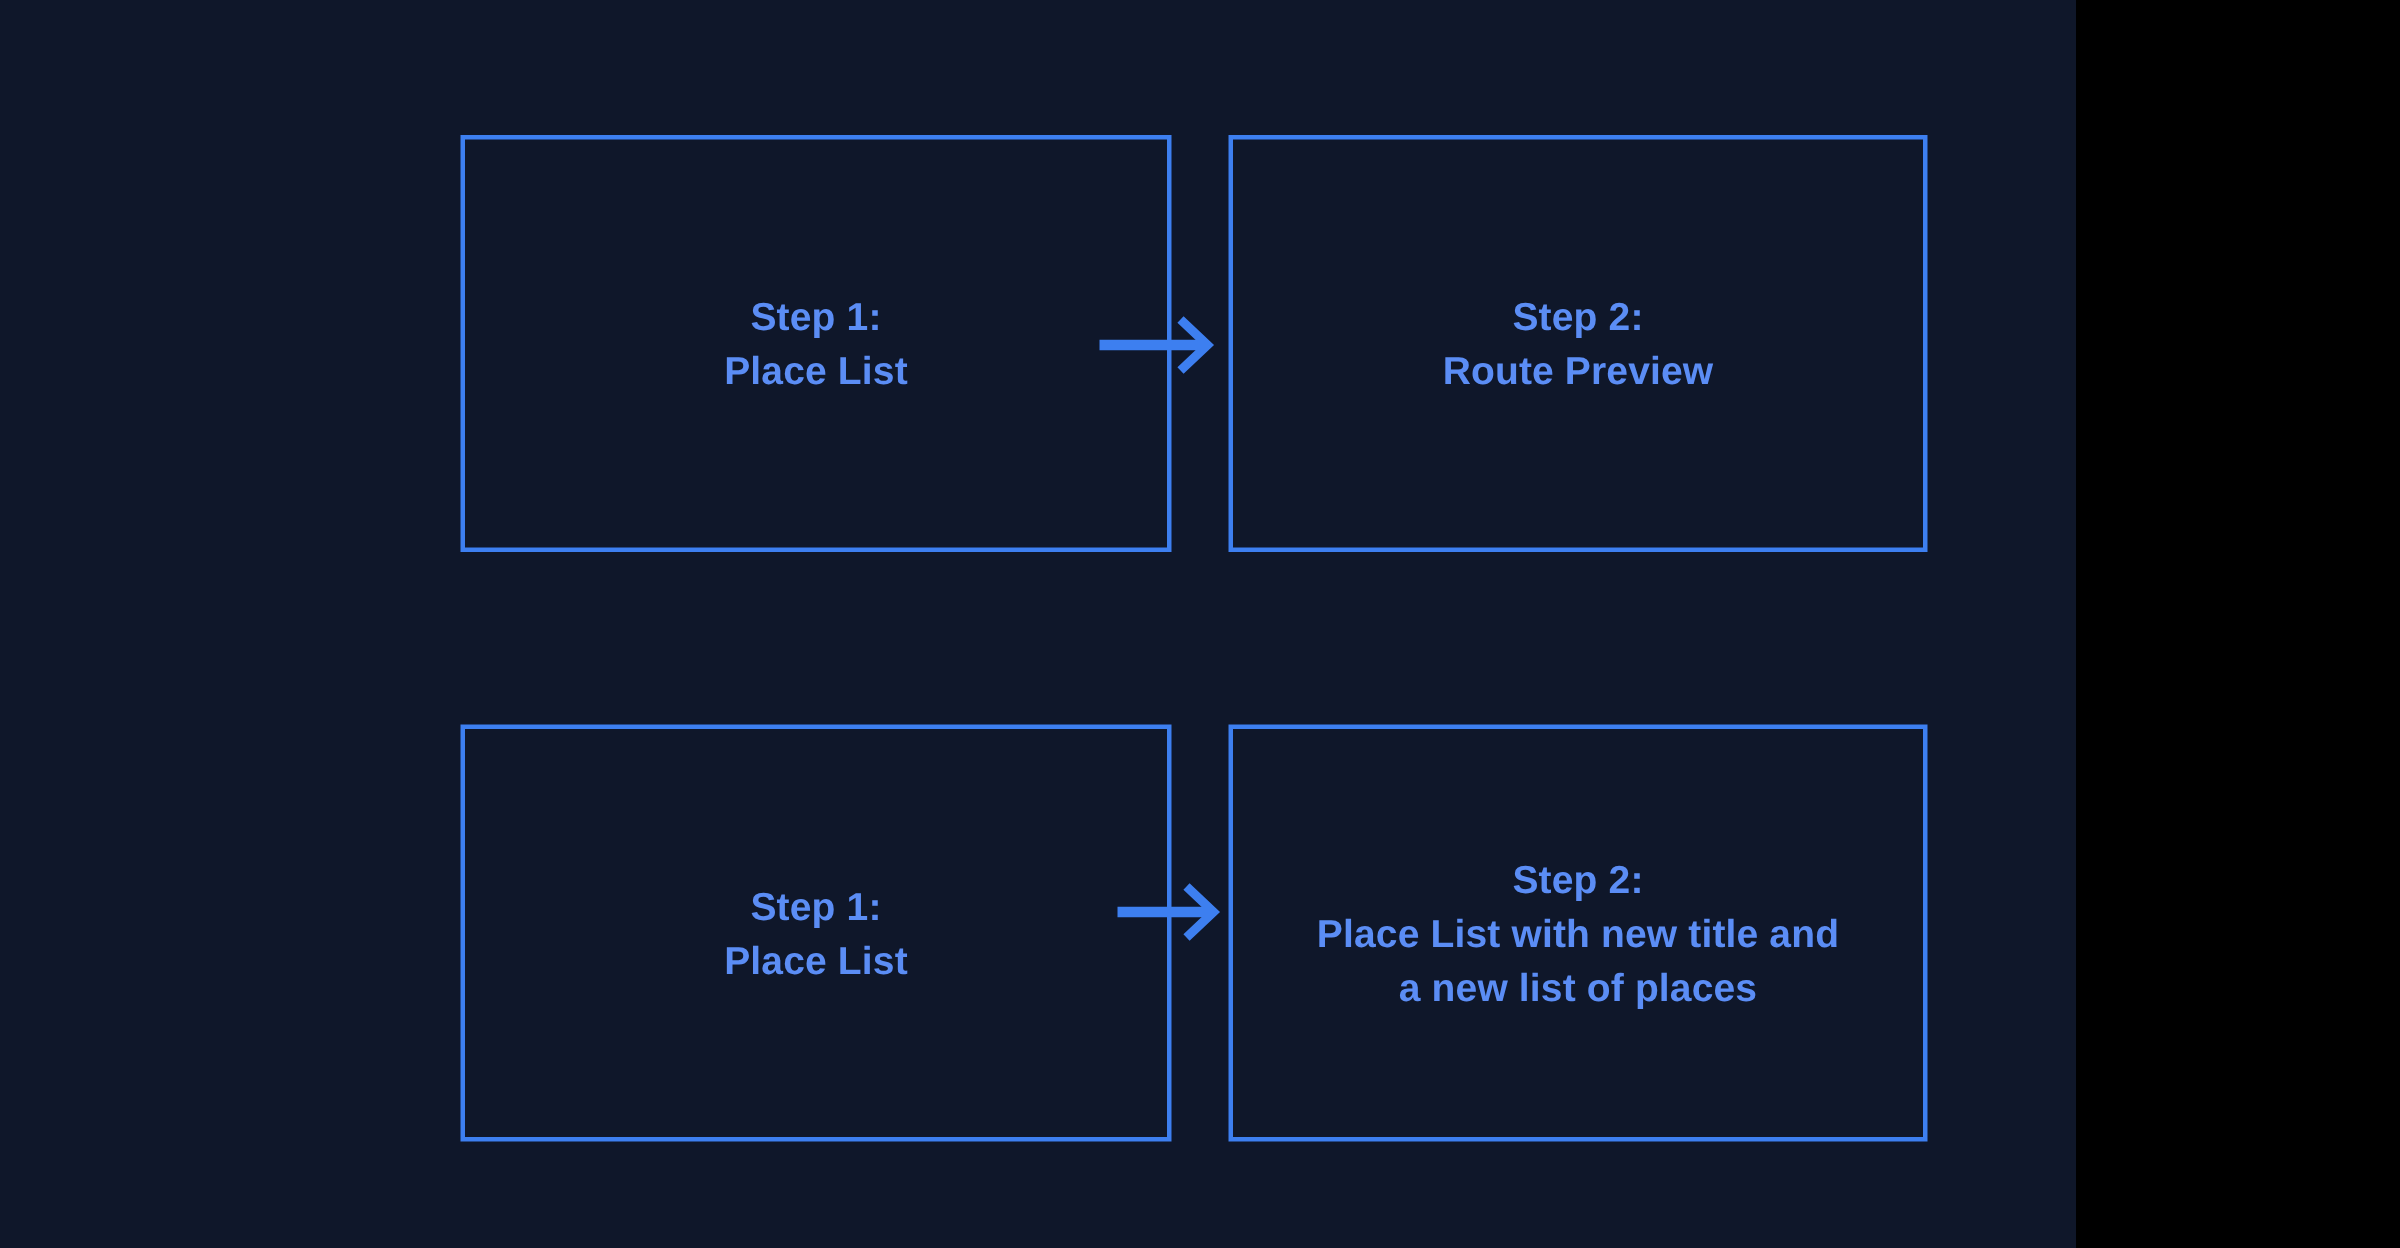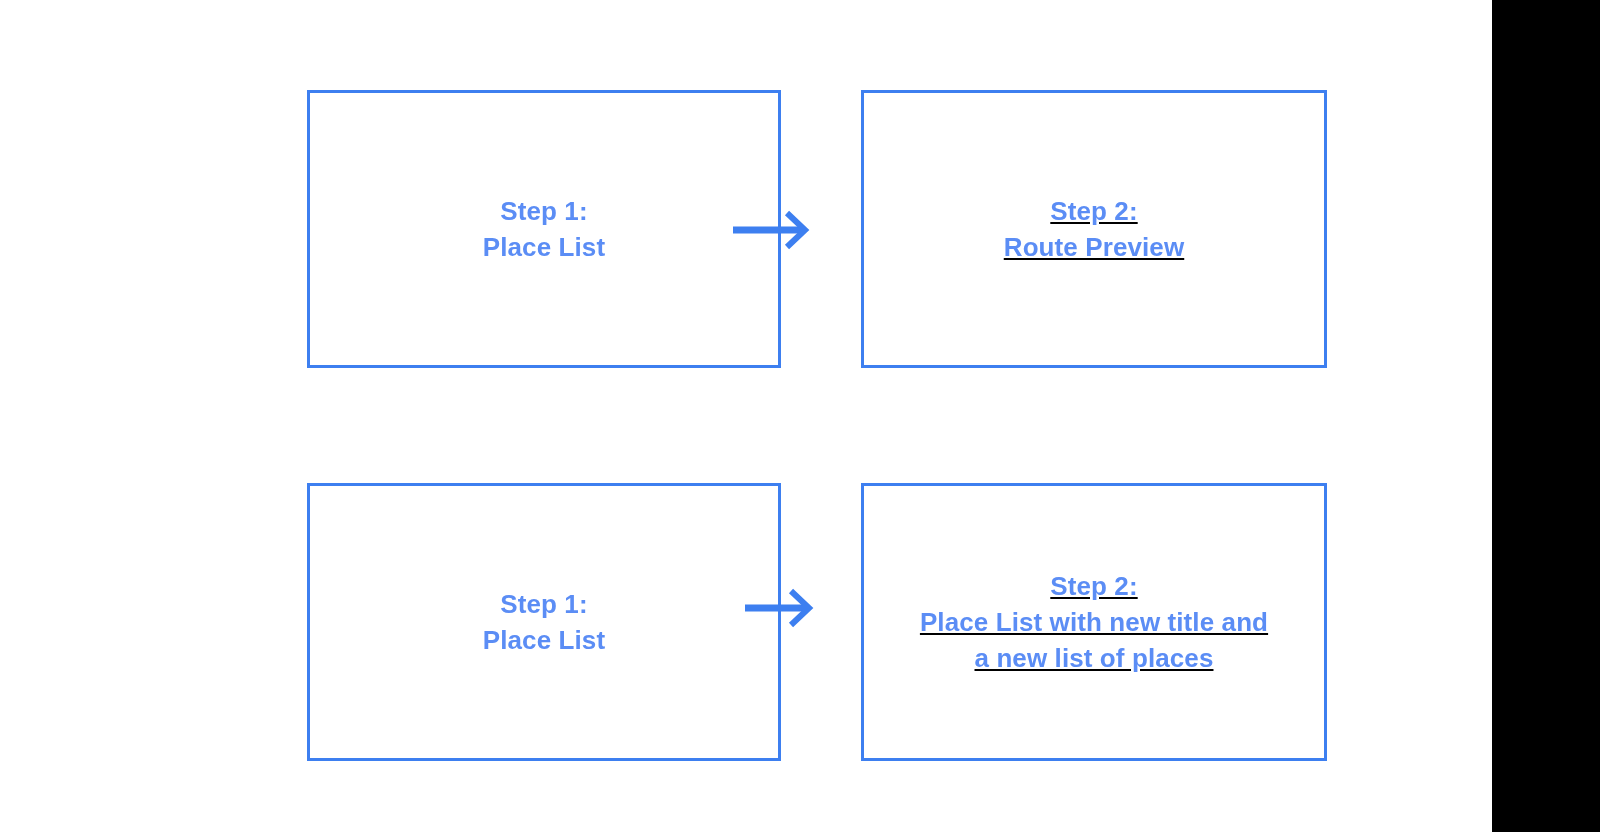--- a/index.html
+++ b/index.html
@@ -9,23 +9,23 @@
     background: #000000;
   }
   body {
     width: 1600px;
     height: 832px;
     overflow: hidden;
     font-family: "Liberation Sans", sans-serif;
   }
   #canvas {
     position: relative;
-    width: 1492px;
+    width: 1384px;
     height: 832px;
-    background: #ffffff;
+    background: #0f172a;
   }
   .flow-row {
     position: absolute;
     left: 0;
     width: 1600px;
   }
   #row-1 { top: 90px;  height: 278px; }
   #row-2 { top: 483px; height: 278px; }
 
   .step-box {
@@ -33,21 +33,21 @@
     top: 0;
     height: 278px;
     box-sizing: border-box;
     border: 3px solid #3d7ff0;
     display: flex;
     align-items: center;
     justify-content: center;
     background: transparent;
   }
   .step-box.left  { left: 307px; width: 474px; }
-  .step-box.right { left: 861px; width: 466px; text-decoration: underline; }
+  .step-box.right { left: 819px; width: 466px; }
 
   .step-label {
     color: #5b8df5;
     font-family: "Liberation Sans", sans-serif;
     font-weight: bold;
     font-size: 26px;
     line-height: 36px;
     text-align: center;
     letter-spacing: 0.1px;
     white-space: pre-line;

